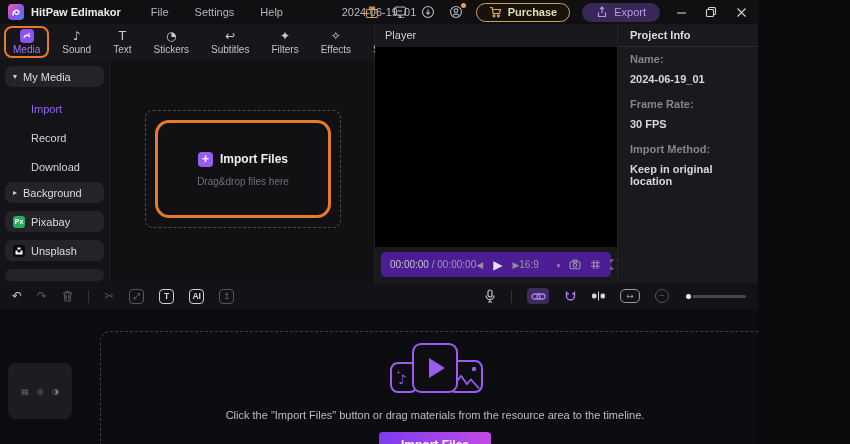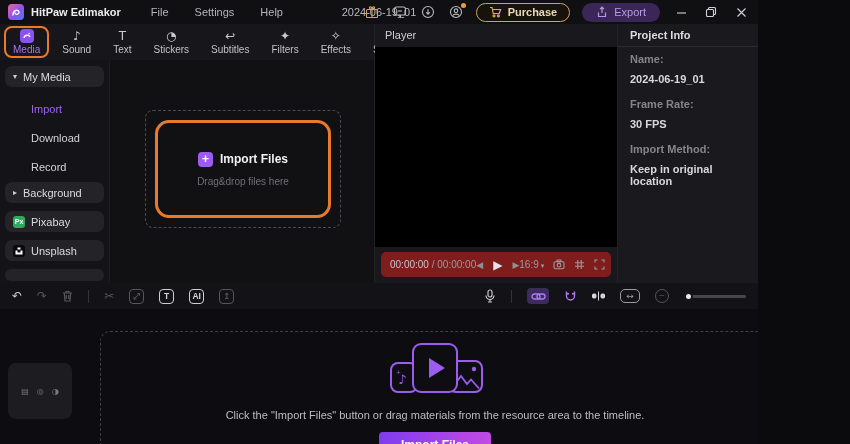--- a/index.html
+++ b/index.html
@@ -55,28 +55,28 @@
   .drop-box { position:absolute; left:35px; top:50px; width:196px; height:118px; border:1px dashed #4a4a52; border-radius:8px; cursor:pointer; }
   .orange-box { position:absolute; left:9px; top:9px; width:176px; height:98px; border:3px solid #e87a2e; border-radius:14px; display:flex; flex-direction:column; align-items:center; justify-content:center; gap:9px; }
   .import-row { display:flex; align-items:center; gap:7px; }
   .plus-badge { width:15px; height:15px; border-radius:4px; background:#9c5bf5; color:#fff; font-size:12px; font-weight:bold; display:flex; align-items:center; justify-content:center; line-height:0; }
   .import-label { color:#f0f0f3; font-size:12px; font-weight:bold; }
   .drag-hint { color:#6f6f76; font-size:10px; }
 
   .player-col { width:243px; flex:none; background:#19191d; display:flex; flex-direction:column; border-right:1px solid #222226; }
   .player-header { height:23px; line-height:23px; padding-left:10px; color:#cfcfd3; flex:none; }
   .video-area { flex:1; background:#000; }
-  .player-controls { height:25px; flex:none; margin:5px 6px 6px 6px; background:#7f1d1d; border-radius:5px; display:flex; align-items:center; justify-content:space-between; padding:0 9px; font-size:10px; }
+  .player-controls { height:25px; flex:none; margin:5px 6px 6px 6px; background:#4c1d95; border-radius:5px; display:flex; align-items:center; justify-content:space-between; padding:0 9px; font-size:10px; }
   .pc-time { color:#9a9aa0; white-space:nowrap; }
   .pc-time .cur { color:#c5c5ca; }
   .pc-transport { display:flex; align-items:center; gap:10px; }
   .pc-prev,.pc-next { color:#8f8f96; font-size:9px; cursor:pointer; }
   .pc-play { color:#e4e4e8; font-size:12px; cursor:pointer; }
   .pc-rightgrp { display:flex; align-items:center; gap:9px; }
-  .pc-ratio { color:#9a9aa0; cursor:pointer; display:flex; align-items:flex-end; gap:2px; }
+  .pc-ratio { color:#9a9aa0; cursor:pointer; display:flex; align-items:flex-end; gap:18px; }
   .pc-ratio .caret { font-size:7px; }
   .pc-svg { display:inline-flex; cursor:pointer; }
   .pc-svg svg { stroke:#9a9aa0; fill:none; stroke-width:1.1; }
 
   .info-col { flex:1; background:#1a1a1e; display:flex; flex-direction:column;font-weight:bold; }
   .info-header { height:23px; line-height:23px; padding-left:12px; color:#dcdce0; border-bottom:1px solid #2b2b30; flex:none; }
   .info-body { padding:6px 12px; }
   .info-label { color:#84848b; margin-top:13px; }
   .info-label:first-child { margin-top:0; }
   .info-value { color:#d8d8dc; margin-top:8px; }
@@ -231,22 +231,22 @@
         </div>
       </div>
 
       <div class="left-body">
         <div class="sidebar">
           <div class="side-pill">
             <span class="tri glyph">▾</span>
             <span>My Media</span>
           </div>
           <div class="side-link selected">Import</div>
+          <div class="side-link">Record</div>
           <div class="side-link">Download</div>
-          <div class="side-link">Record</div>
           <div class="side-pill">
             <span class="tri glyph">▸</span>
             <span>Background</span>
           </div>
           <div class="side-pill">
             <span class="px-ic">Px</span>
             <span>Pixabay</span>
           </div>
           <div class="side-pill">
             <span class="un-ic">

